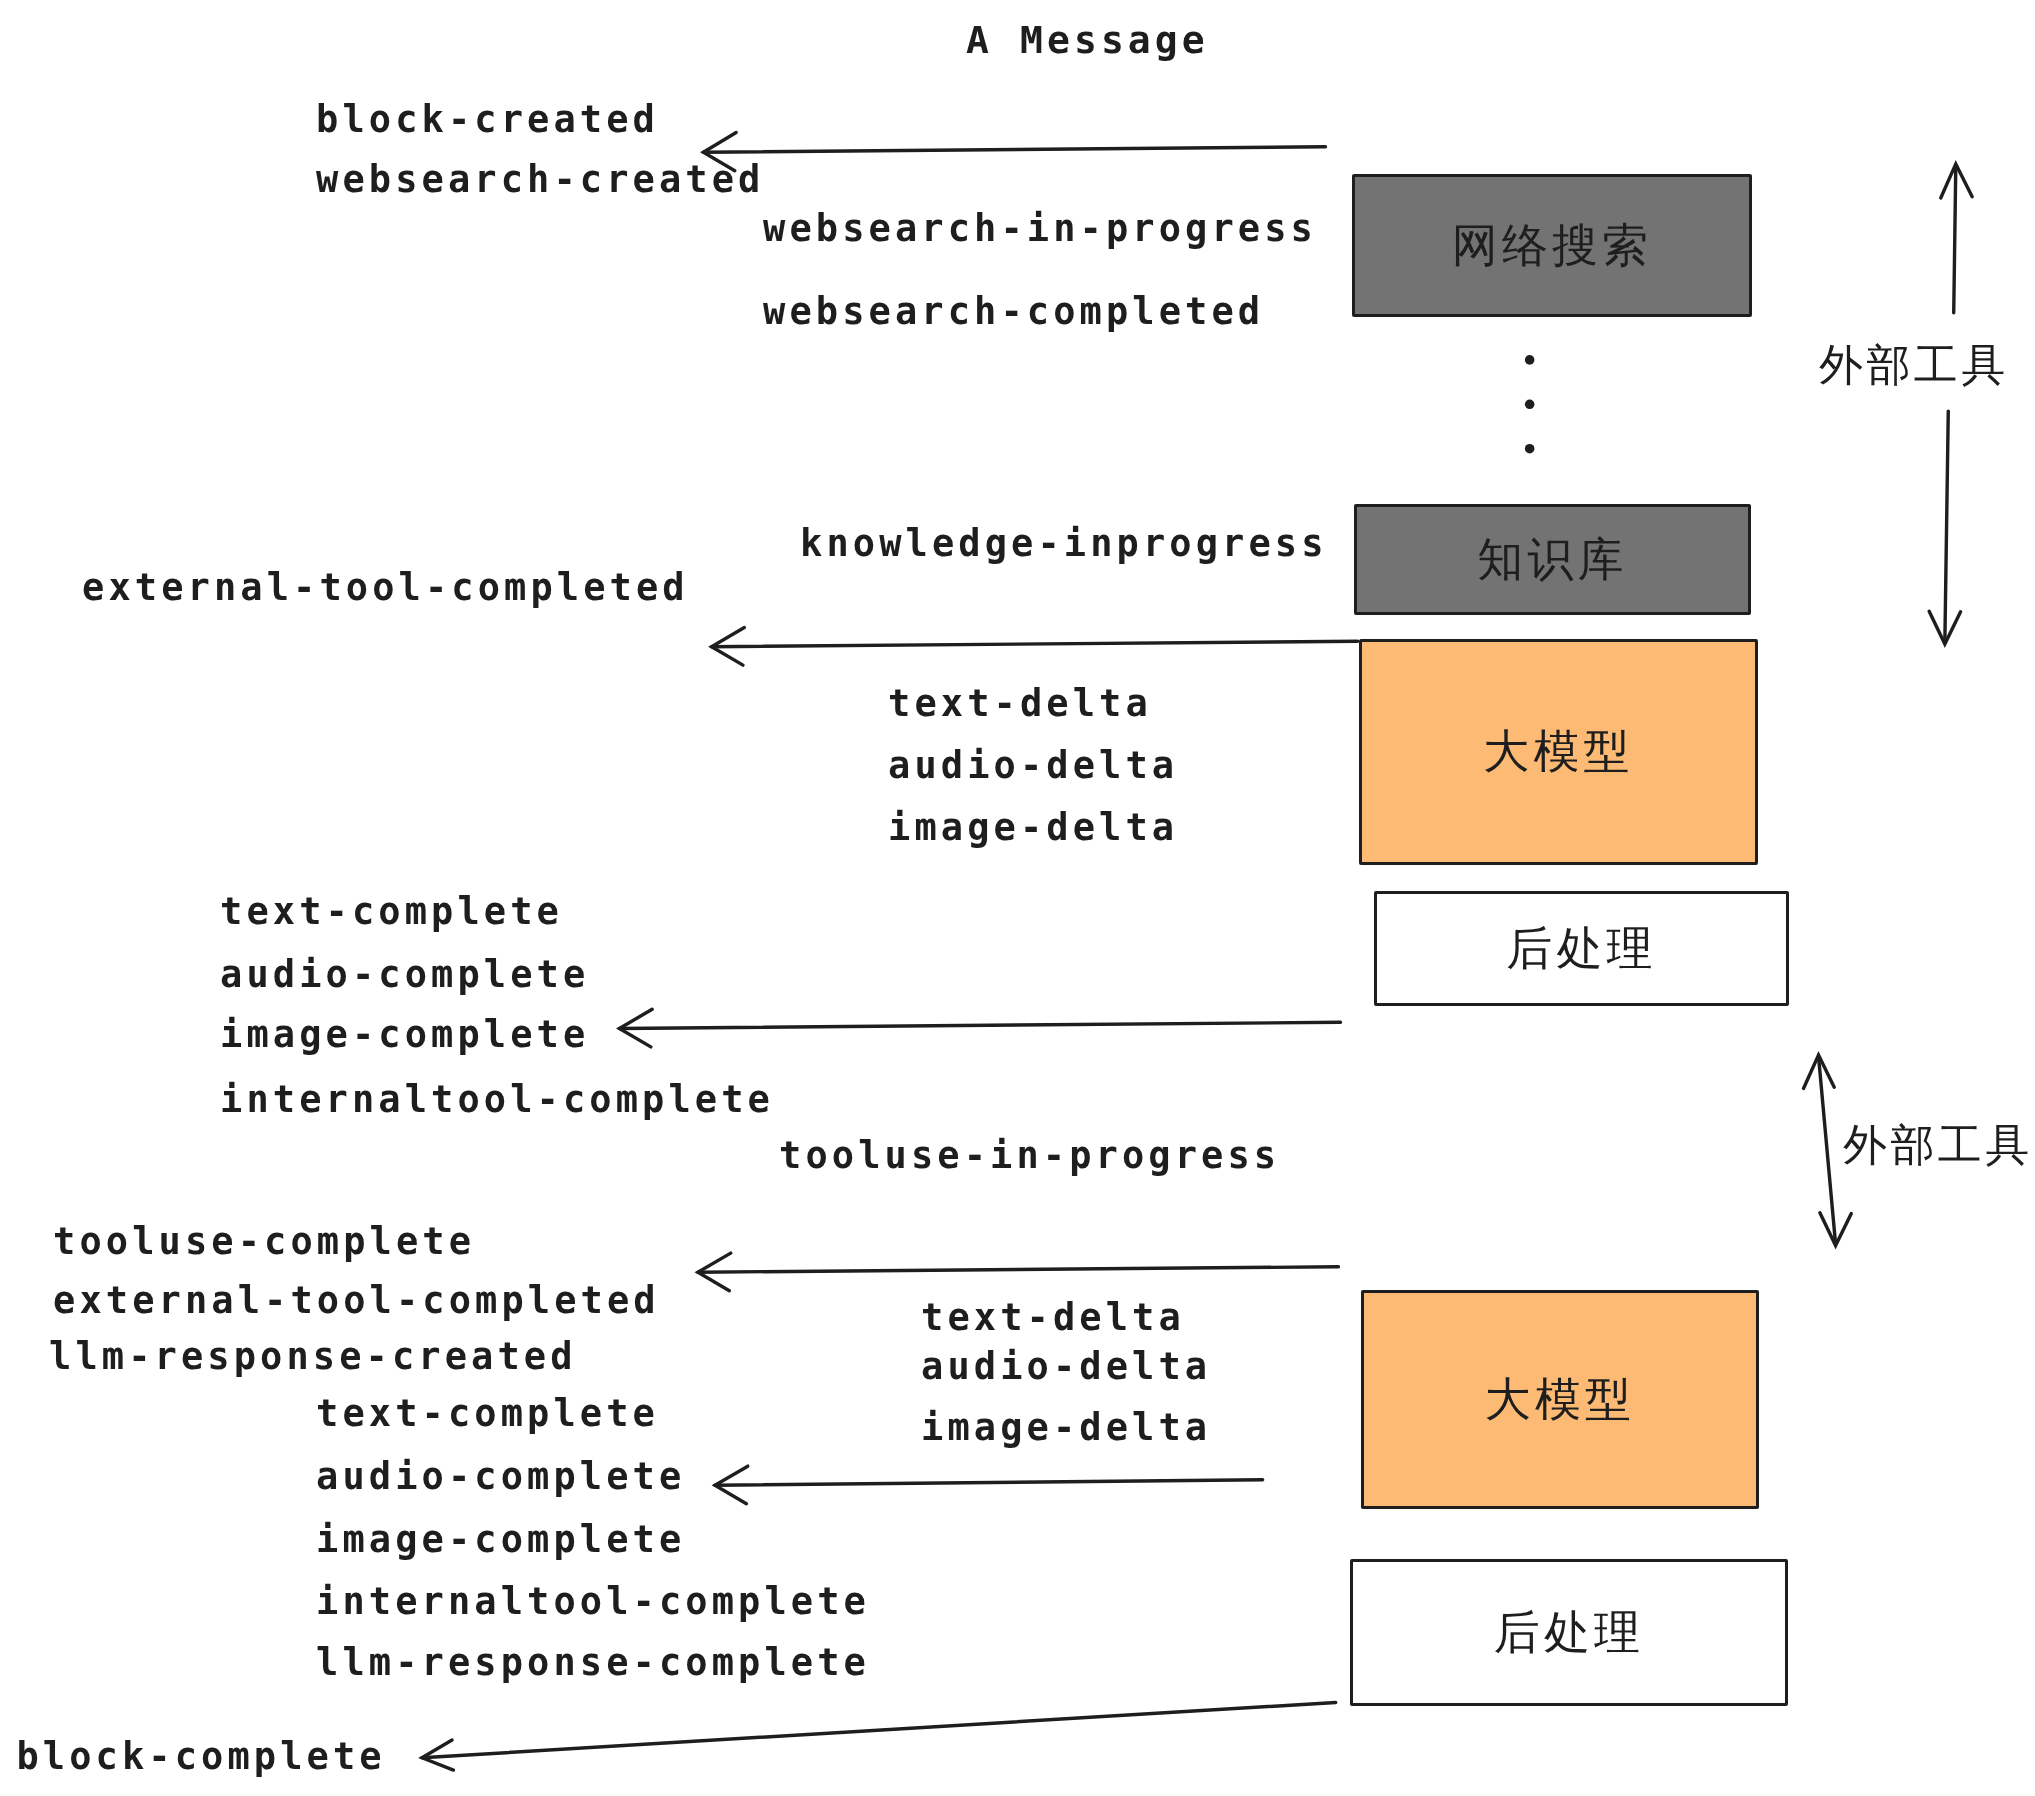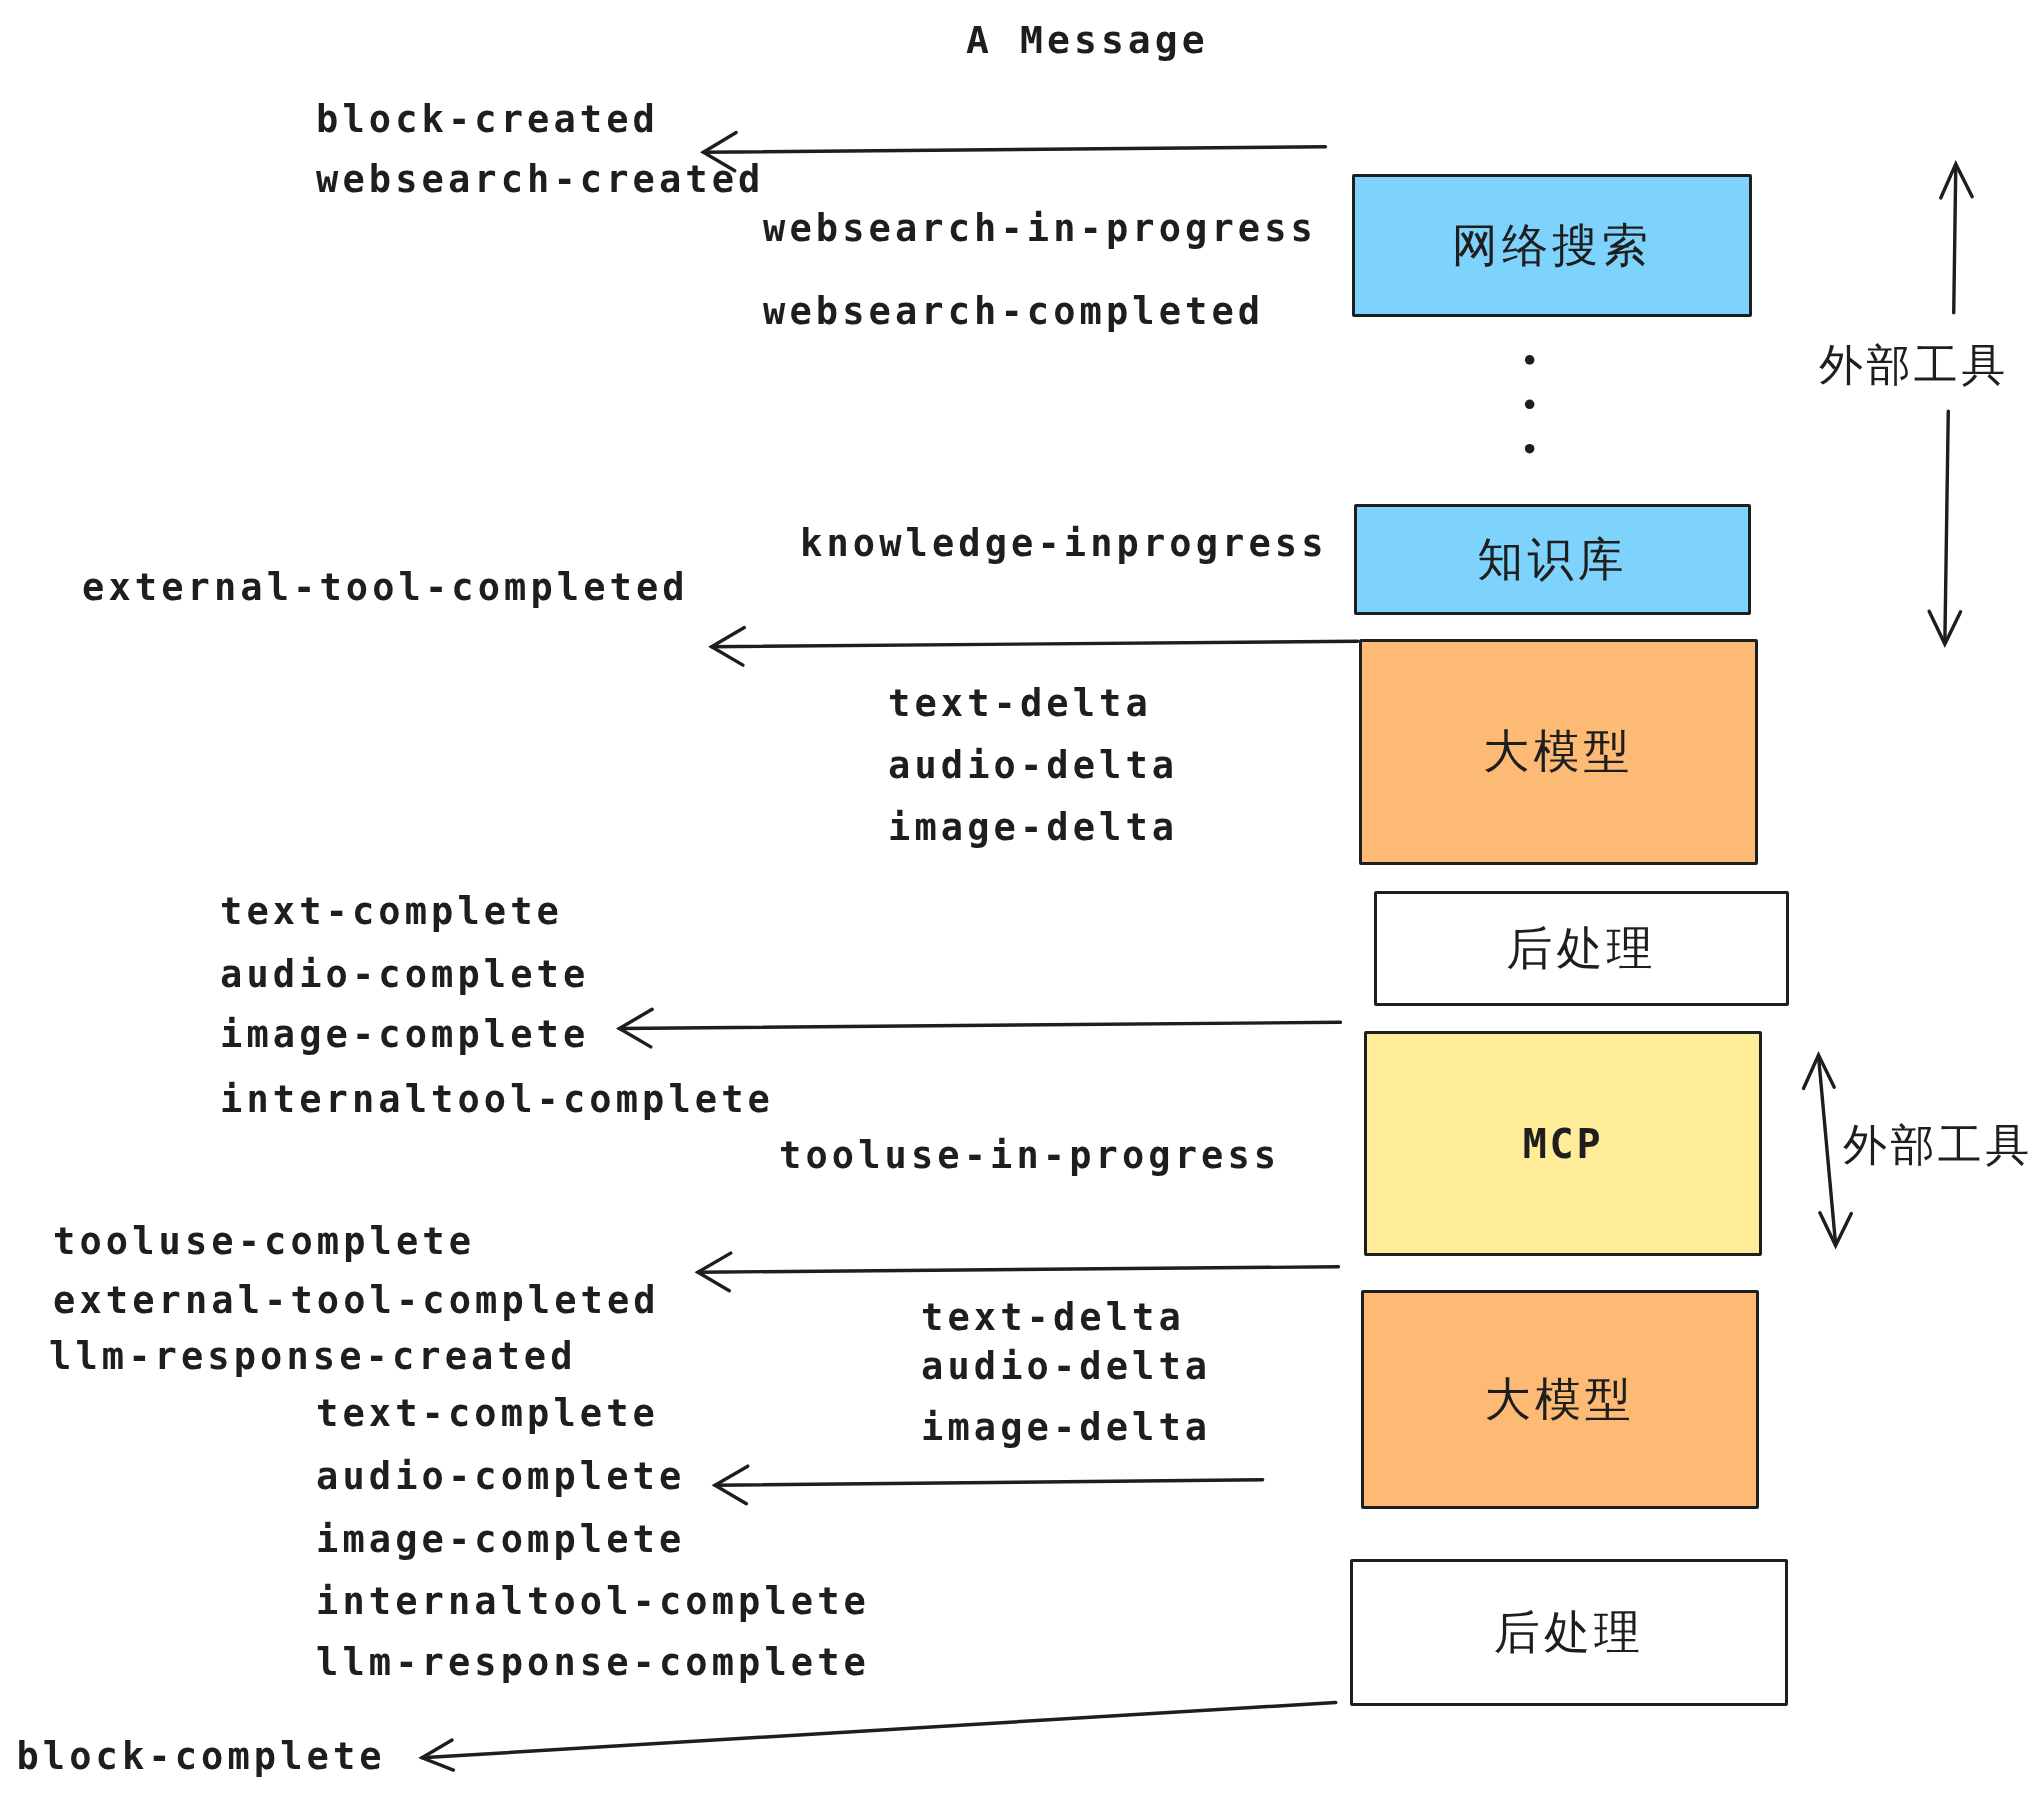--- a/index.html
+++ b/index.html
@@ -6,21 +6,21 @@
   .canvas{position:relative;width:2035px;height:1796px;background:#ffffff;overflow:hidden;
           font-family:"DejaVu Sans Mono",monospace;color:#1e1e1e;}
   .overlay{position:absolute;left:0;top:0;width:2035px;height:1796px;}
   .title{position:absolute;left:966px;top:18px;font-size:38px;font-weight:bold;letter-spacing:4.1px;white-space:nowrap;}
   .ev{position:absolute;font-size:37px;font-weight:bold;letter-spacing:4.1px;white-space:nowrap;}
   .box{position:absolute;box-sizing:border-box;border:3.4px solid #1e1e1e;border-radius:2px;
        display:flex;align-items:center;justify-content:center;}
   .box .cjk{font-family:"Liberation Sans",sans-serif;font-size:46px;letter-spacing:4.1px;white-space:nowrap;}
   .box .mono{font-size:40px;font-weight:bold;letter-spacing:2.7px;}
   .side-label{position:absolute;font-family:"Liberation Sans",sans-serif;font-size:44px;letter-spacing:3.4px;white-space:nowrap;}
-  .pink{background:#7dd3fc;} .green{background:#fdba74;} .yellow{background:#ffec99;} .white{background:#ffffff;}
+  .pink{background:#737373;} .green{background:#fdba74;} .yellow{background:#ffec99;} .white{background:#ffffff;}
   svg path, svg line{stroke:#1e1e1e;stroke-width:5;fill:none;stroke-linecap:round;}
   svg circle{fill:#1e1e1e;stroke:none;}
 </style>
 </head>
 <body>
 
 <div class="canvas">
 
   <svg class="overlay" viewBox="0 0 2980 2630">
 
@@ -81,23 +81,20 @@
   </div>
   <div class="box pink" style="left:1354px;top:504px;width:397px;height:111px;">
     <span class="cjk">知识库</span>
   </div>
   <div class="box green" style="left:1359px;top:639px;width:399px;height:226px;">
     <span class="cjk">大模型</span>
   </div>
   <div class="box white" style="left:1374px;top:891px;width:415px;height:115px;">
     <span class="cjk">后处理</span>
   </div>
-  <div class="box yellow" style="left:1364px;top:1031px;width:398px;height:225px;">
-    <span class="mono">MCP</span>
-  </div>
   <div class="box green" style="left:1361px;top:1290px;width:398px;height:219px;">
     <span class="cjk">大模型</span>
   </div>
   <div class="box white" style="left:1350px;top:1559px;width:438px;height:147px;">
     <span class="cjk">后处理</span>
   </div>
 
   <div class="side-label" style="left:1819px;top:336px;">外部工具</div>
   <div class="side-label" style="left:1843px;top:1116px;">外部工具</div>
 

